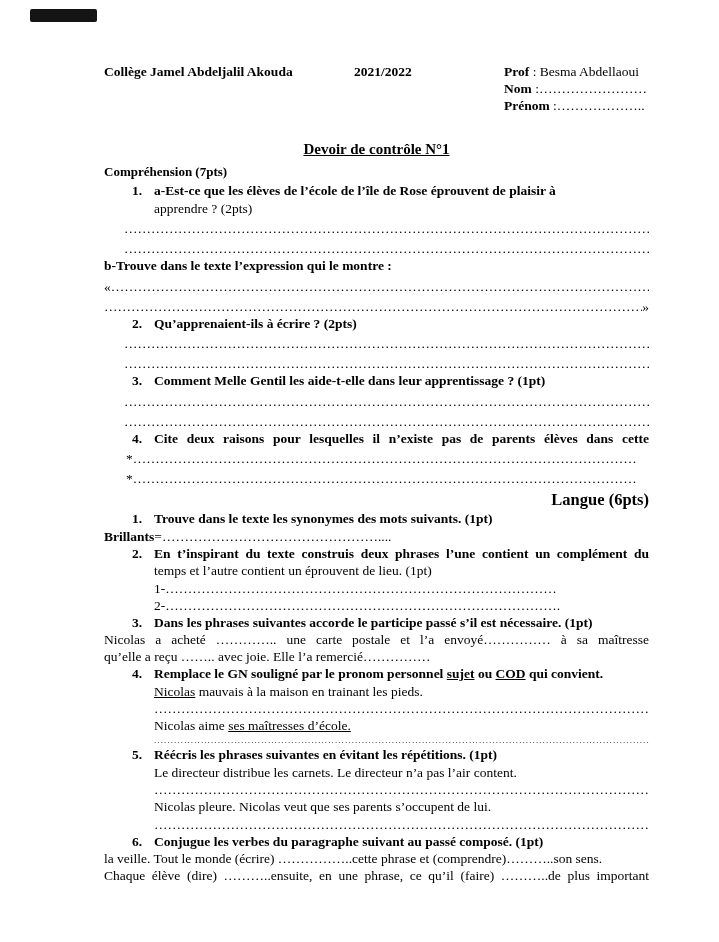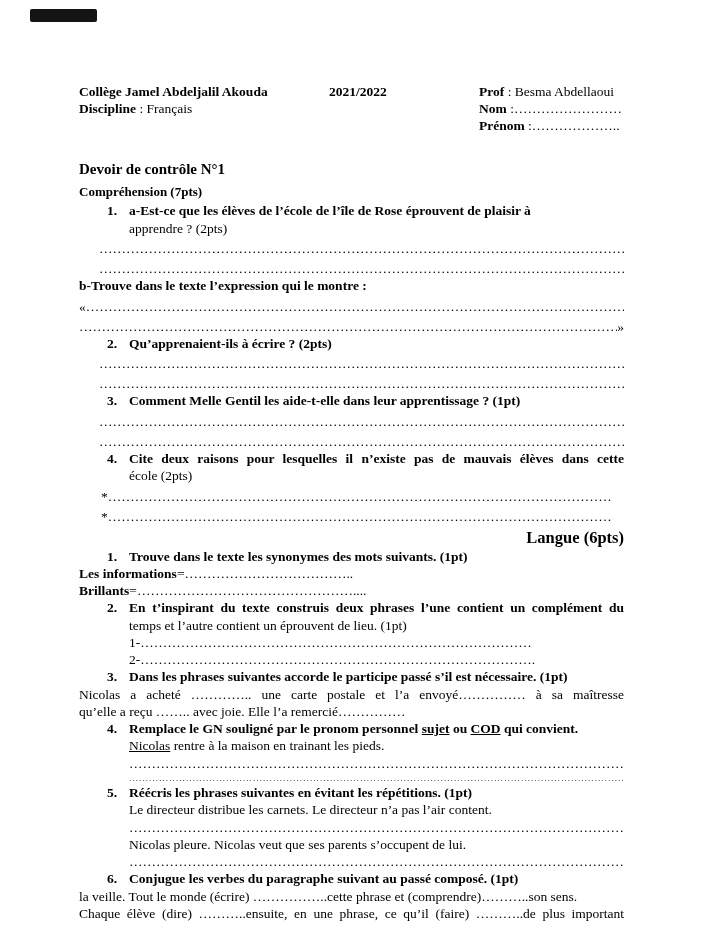--- a/index.html
+++ b/index.html
@@ -2,30 +2,30 @@
 <html><head>
 <meta charset="utf-8">
 <style>
   html,body{margin:0;padding:0;}
   body{
     width:719px;height:942px;background:#ffffff;overflow:hidden;
     font-family:"Liberation Serif","DejaVu Serif",serif;color:#000;
     position:relative;
   }
   .topbar{position:absolute;left:30px;top:9px;width:67px;height:13px;background:#141414;border-radius:2px;}
-  .content{padding-top:83px;margin:0 79px;width:545px;font-size:13.5px;}
+  .content{padding-top:63px;margin:0 104px;width:545px;font-size:13.5px;}
   .b{font-weight:bold;}
   .u{text-decoration:underline;}
   
   .hdr{display:grid;grid-template-columns:250px 150px 1fr;line-height:17px;}
   .hdr .hcol div{white-space:nowrap;}
   .hmid{}
   .sup{font-size:9px;vertical-align:super;line-height:0;}
   
-  .title{font-size:15px;font-weight:bold;margin-top:26px;line-height:19px;}
+  .title{text-align:center;font-size:15px;font-weight:bold;margin-top:26px;line-height:19px;text-decoration:underline;}
   .sect{font-size:13px;font-weight:bold;margin-top:2px;line-height:21px;}
   .sect2{font-size:16.5px;font-weight:bold;margin-top:2px;line-height:21px;text-align:right;}
   
   .q{display:flex;line-height:17.5px;font-weight:bold;}
   .qn{flex:none;width:22px;margin-left:28px;}
   .qt{flex:1;}
   .qcont{margin-left:50px;line-height:17.5px;font-weight:normal;}
   .jlast{text-align:justify;text-align-last:justify;}
   
   .bl{line-height:17px;}
@@ -45,21 +45,20 @@
 </head>
 <body>
 
 <div class="topbar"></div>
 
 <div class="content">
 
   <div class="hdr">
     <div class="hcol">
       <div class="nw"><span class="b">Collège Jamel Abdeljalil Akouda</span></div>
-      <div class="nw"><span class="b">Discipline</span><span> : Français</span></div>
     </div>
     <div class="hmid b">2021/2022</div>
     <div class="hcol">
       <div class="nw"><span class="b">Prof</span><span> : Besma Abdellaoui</span></div>
       <div class="nw"><span class="b">Nom</span><span> :……………………</span></div>
       <div class="nw"><span class="b">Prénom</span><span> :………………..</span></div>
     </div>
   </div>
 
   <div class="title">Devoir de contrôle N°1</div>
@@ -105,39 +104,37 @@
   </div>
   <div class="ans">
       <span class="dotfill">……………………………………………………………………………………………………………………………………………………</span>
     </div>
   <div class="ans">
       <span class="dotfill">……………………………………………………………………………………………………………………………………………………</span>
     </div>
 
   <div class="q">
     <span class="qn">4.</span>
-    <span class="qt jlast">Cite deux raisons pour lesquelles il n’existe pas de mauvais élèves dans cette</span>
+    <span class="qt jlast">Cite deux raisons pour lesquelles il n’existe pas de parents élèves dans cette</span>
   </div>
-  <div class="qcont">école (2pts)</div>
   <div class="starline">
     <span class="pfx">*</span>
     <span class="dotfill">……………………………………………………………………………………………………………………………………………………</span>
   </div>
   <div class="starline">
     <span class="pfx">*</span>
     <span class="dotfill">……………………………………………………………………………………………………………………………………………………</span>
   </div>
 
   <div class="sect2">Langue (6pts)</div>
 
   <div class="q">
     <span class="qn">1.</span>
     <span class="qt">Trouve dans le texte les synonymes des mots suivants. (1pt)</span>
   </div>
-  <div class="bl nw"><span class="b">Les informations</span><span>=………………………………..</span></div>
   <div class="bl nw"><span class="b">Brillants</span><span>=…………………………………………....</span></div>
 
   <div class="q">
     <span class="qn">2.</span>
     <span class="qt jlast">En t’inspirant du texte construis deux phrases l’une contient un complément du</span>
   </div>
   <div class="qcont">temps et l’autre contient un éprouvent de lieu. (1pt)</div>
   <div class="bl ind nw">1-……………………………………………………………………………</div>
   <div class="bl ind nw">2-…………………………………………………………………………….</div>
 
@@ -145,24 +142,25 @@
     <span class="qn">3.</span>
     <span class="qt">Dans les phrases suivantes accorde le participe passé s’il est nécessaire. (1pt)</span>
   </div>
   <div class="bl jlast">Nicolas a acheté ………….. une carte postale et l’a envoyé…………… à sa maîtresse</div>
   <div class="bl">qu’elle a reçu …….. avec joie. Elle l’a remercié……………</div>
 
   <div class="q">
     <span class="qn">4.</span>
     <span class="qt"><span>Remplace le GN souligné par le pronom personnel </span><span class="u">sujet</span><span> ou </span><span class="u">COD</span><span> qui convient.</span></span>
   </div>
-  <div class="bl ind"><span class="u">Nicolas</span><span> rentre à la maison en trainant les pieds.</span></div>
+  <div class="bl ind"><span class="u">Nicolas</span><span> mauvais à la maison en trainant les pieds.</span></div>
   <div class="ansL">
       <span class="dotfill">……………………………………………………………………………………………………………………………………………………</span>
     </div>
+  <div class="bl ind"><span>Nicolas aime </span><span class="u">ses maîtresses d’école.</span></div>
   <div class="fine">................................................................................................................................................................................................................................................</div>
 
   <div class="q">
     <span class="qn">5.</span>
     <span class="qt">Réécris les phrases suivantes en évitant les répétitions. (1pt)</span>
   </div>
   <div class="bl ind">Le directeur distribue les carnets. Le directeur n’a pas l’air content.</div>
   <div class="ansL">
       <span class="dotfill">……………………………………………………………………………………………………………………………………………………</span>
     </div>

